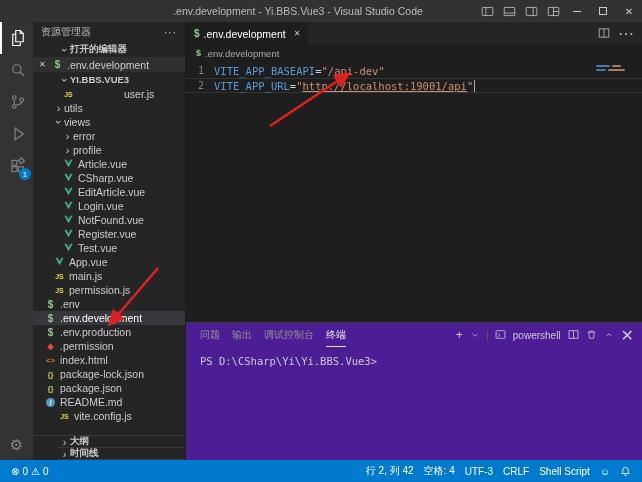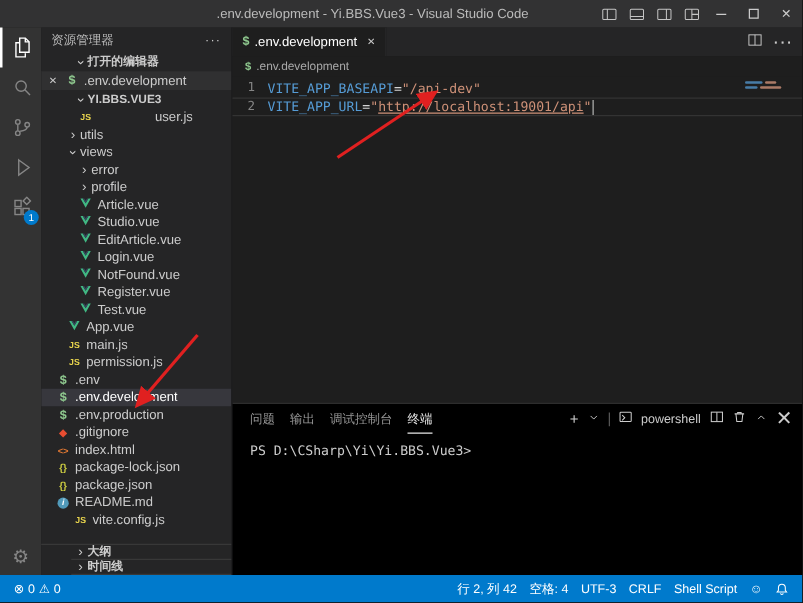--- a/index.html
+++ b/index.html
@@ -73,21 +73,21 @@
   .tk-key { color:#569cd6; }
   .tk-op  { color:#d4d4d4; }
   .tk-str { color:#ce9178; }
   .tk-link { text-decoration:underline; }
   .cursor { display:inline-block; width:1px; height:12px; background:#aeafad; margin-left:1px; }
   .minimap { position:absolute; top:4px; right:8px; width:38px; }
   .mm-row { display:flex; gap:2px; margin-bottom:2px; }
   .mm-seg { height:2px; border-radius:1px; }
 
   
-  .panel { height:138px; border-top:1px solid #3c3c3c; display:flex; flex-direction:column; background:#000000; }
+  .panel { height:138px; border-top:1px solid #3c3c3c; display:flex; flex-direction:column; background:#4c1d95; }
   .panel-header { height:24px; display:flex; align-items:center; padding:0 8px 0 14px; }
   .panel-tabs { display:flex; align-items:center; gap:12px; height:100%; }
   .panel-tab { font-size:10px; color:#969696; height:100%; display:flex; align-items:center; border-bottom:1px solid transparent; }
   .panel-tab.active { color:#e7e7e7; border-bottom-color:#e7e7e7; }
   .panel-actions { margin-left:auto; display:flex; align-items:center; gap:7px; color:#cccccc; }
   .panel-actions svg { stroke:#cccccc; fill:none; stroke-width:1.2; }
   .pa-plus { font-size:12px; }
   .pa-divider { width:1px; height:11px; background:#555555; }
   .shell-label { font-size:10px; color:#cccccc; }
   .terminal { flex:1; font-family:"DejaVu Sans Mono","Liberation Mono",monospace; font-size:10.5px; color:#cccccc; padding:8px 0 0 14px; }
@@ -233,21 +233,21 @@
                 <path d="M1 1h5l6 10L18 1h5L12 21z" fill="#41b883"></path>
                 <path d="M6 1h3l3 5 3-5h3l-6 10z" fill="#35495e"></path>
               </svg></span>
             <span class="trow-label">Article.vue</span>
           </div>
           <div class="tree-row" style="padding-left: 29px;">
             <span class="fi vue"><svg viewBox="0 0 24 22">
                 <path d="M1 1h5l6 10L18 1h5L12 21z" fill="#41b883"></path>
                 <path d="M6 1h3l3 5 3-5h3l-6 10z" fill="#35495e"></path>
               </svg></span>
-            <span class="trow-label">Studio.vue</span>
+            <span class="trow-label">CSharp.vue</span>
           </div>
           <div class="tree-row" style="padding-left: 29px;">
             <span class="fi vue"><svg viewBox="0 0 24 22">
                 <path d="M1 1h5l6 10L18 1h5L12 21z" fill="#41b883"></path>
                 <path d="M6 1h3l3 5 3-5h3l-6 10z" fill="#35495e"></path>
               </svg></span>
             <span class="trow-label">EditArticle.vue</span>
           </div>
           <div class="tree-row" style="padding-left: 29px;">
             <span class="fi vue"><svg viewBox="0 0 24 22">
@@ -299,21 +299,21 @@
           <div class="tree-row selected" style="padding-left: 11px;">
             <span class="fi env">$</span>
             <span class="trow-label">.env.development</span>
           </div>
           <div class="tree-row" style="padding-left: 11px;">
             <span class="fi env">$</span>
             <span class="trow-label">.env.production</span>
           </div>
           <div class="tree-row" style="padding-left: 11px;">
             <span class="fi git">◆</span>
-            <span class="trow-label">.gitignore</span>
+            <span class="trow-label">.permission</span>
           </div>
           <div class="tree-row" style="padding-left: 11px;">
             <span class="fi html">&lt;&gt;</span>
             <span class="trow-label">index.html</span>
           </div>
           <div class="tree-row" style="padding-left: 11px;">
             <span class="fi json">{}</span>
             <span class="trow-label">package-lock.json</span>
           </div>
           <div class="tree-row" style="padding-left: 11px;">

